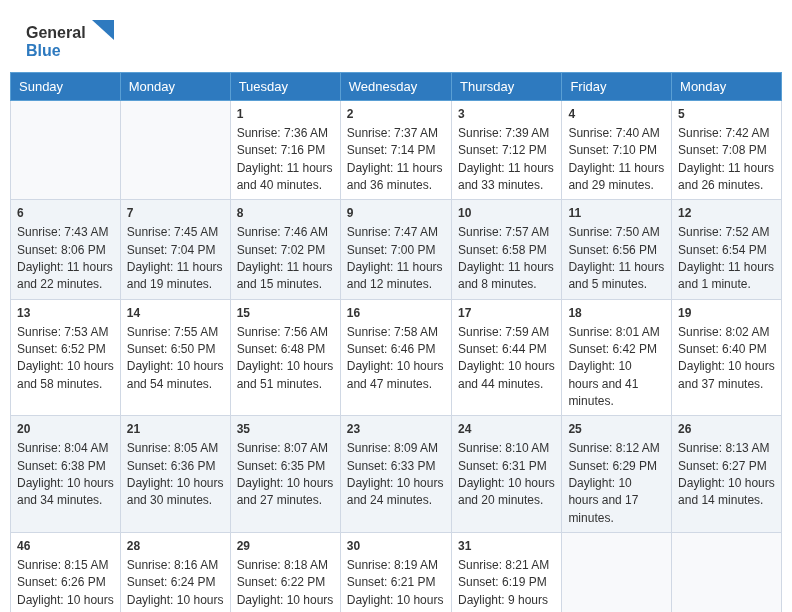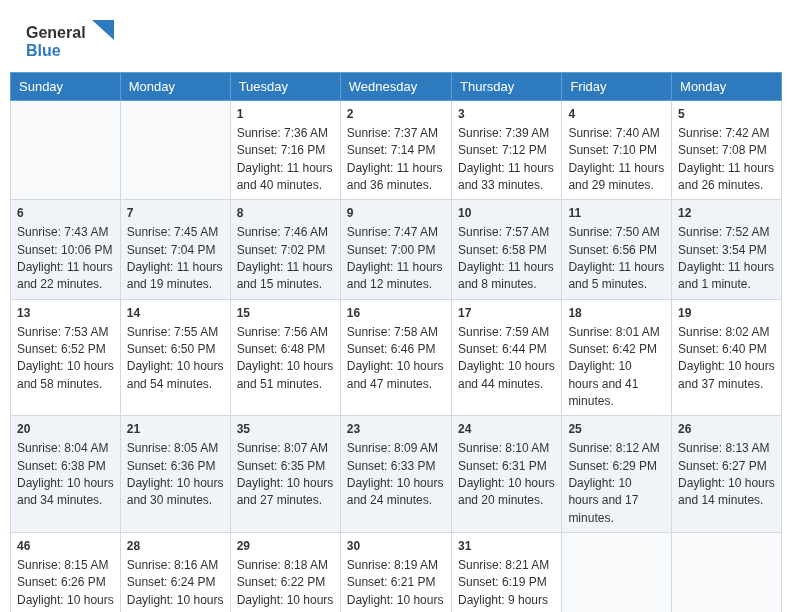--- a/index.html
+++ b/index.html
@@ -166,21 +166,21 @@
           <span>Sunset: 7:08 PM</span><br>
           <span>Daylight: 11 hours and 26 minutes.</span>
         </div>
           </td>
         </tr>
         <tr>
           <td>
             <span class="day-num">6</span>
         <div class="day-info">
           <span>Sunrise: 7:43 AM</span><br>
-          <span>Sunset: 10:06 PM</span><br>
+          <span>Sunset: 8:06 PM</span><br>
           <span>Daylight: 11 hours and 22 minutes.</span>
         </div>
           </td>
           <td>
             <span class="day-num">7</span>
         <div class="day-info">
           <span>Sunrise: 7:45 AM</span><br>
           <span>Sunset: 7:04 PM</span><br>
           <span>Daylight: 11 hours and 19 minutes.</span>
         </div>
@@ -214,21 +214,21 @@
         <div class="day-info">
           <span>Sunrise: 7:50 AM</span><br>
           <span>Sunset: 6:56 PM</span><br>
           <span>Daylight: 11 hours and 5 minutes.</span>
         </div>
           </td>
           <td>
             <span class="day-num">12</span>
         <div class="day-info">
           <span>Sunrise: 7:52 AM</span><br>
-          <span>Sunset: 3:54 PM</span><br>
+          <span>Sunset: 6:54 PM</span><br>
           <span>Daylight: 11 hours and 1 minute.</span>
         </div>
           </td>
         </tr>
         <tr>
           <td>
             <span class="day-num">13</span>
         <div class="day-info">
           <span>Sunrise: 7:53 AM</span><br>
           <span>Sunset: 6:52 PM</span><br>

